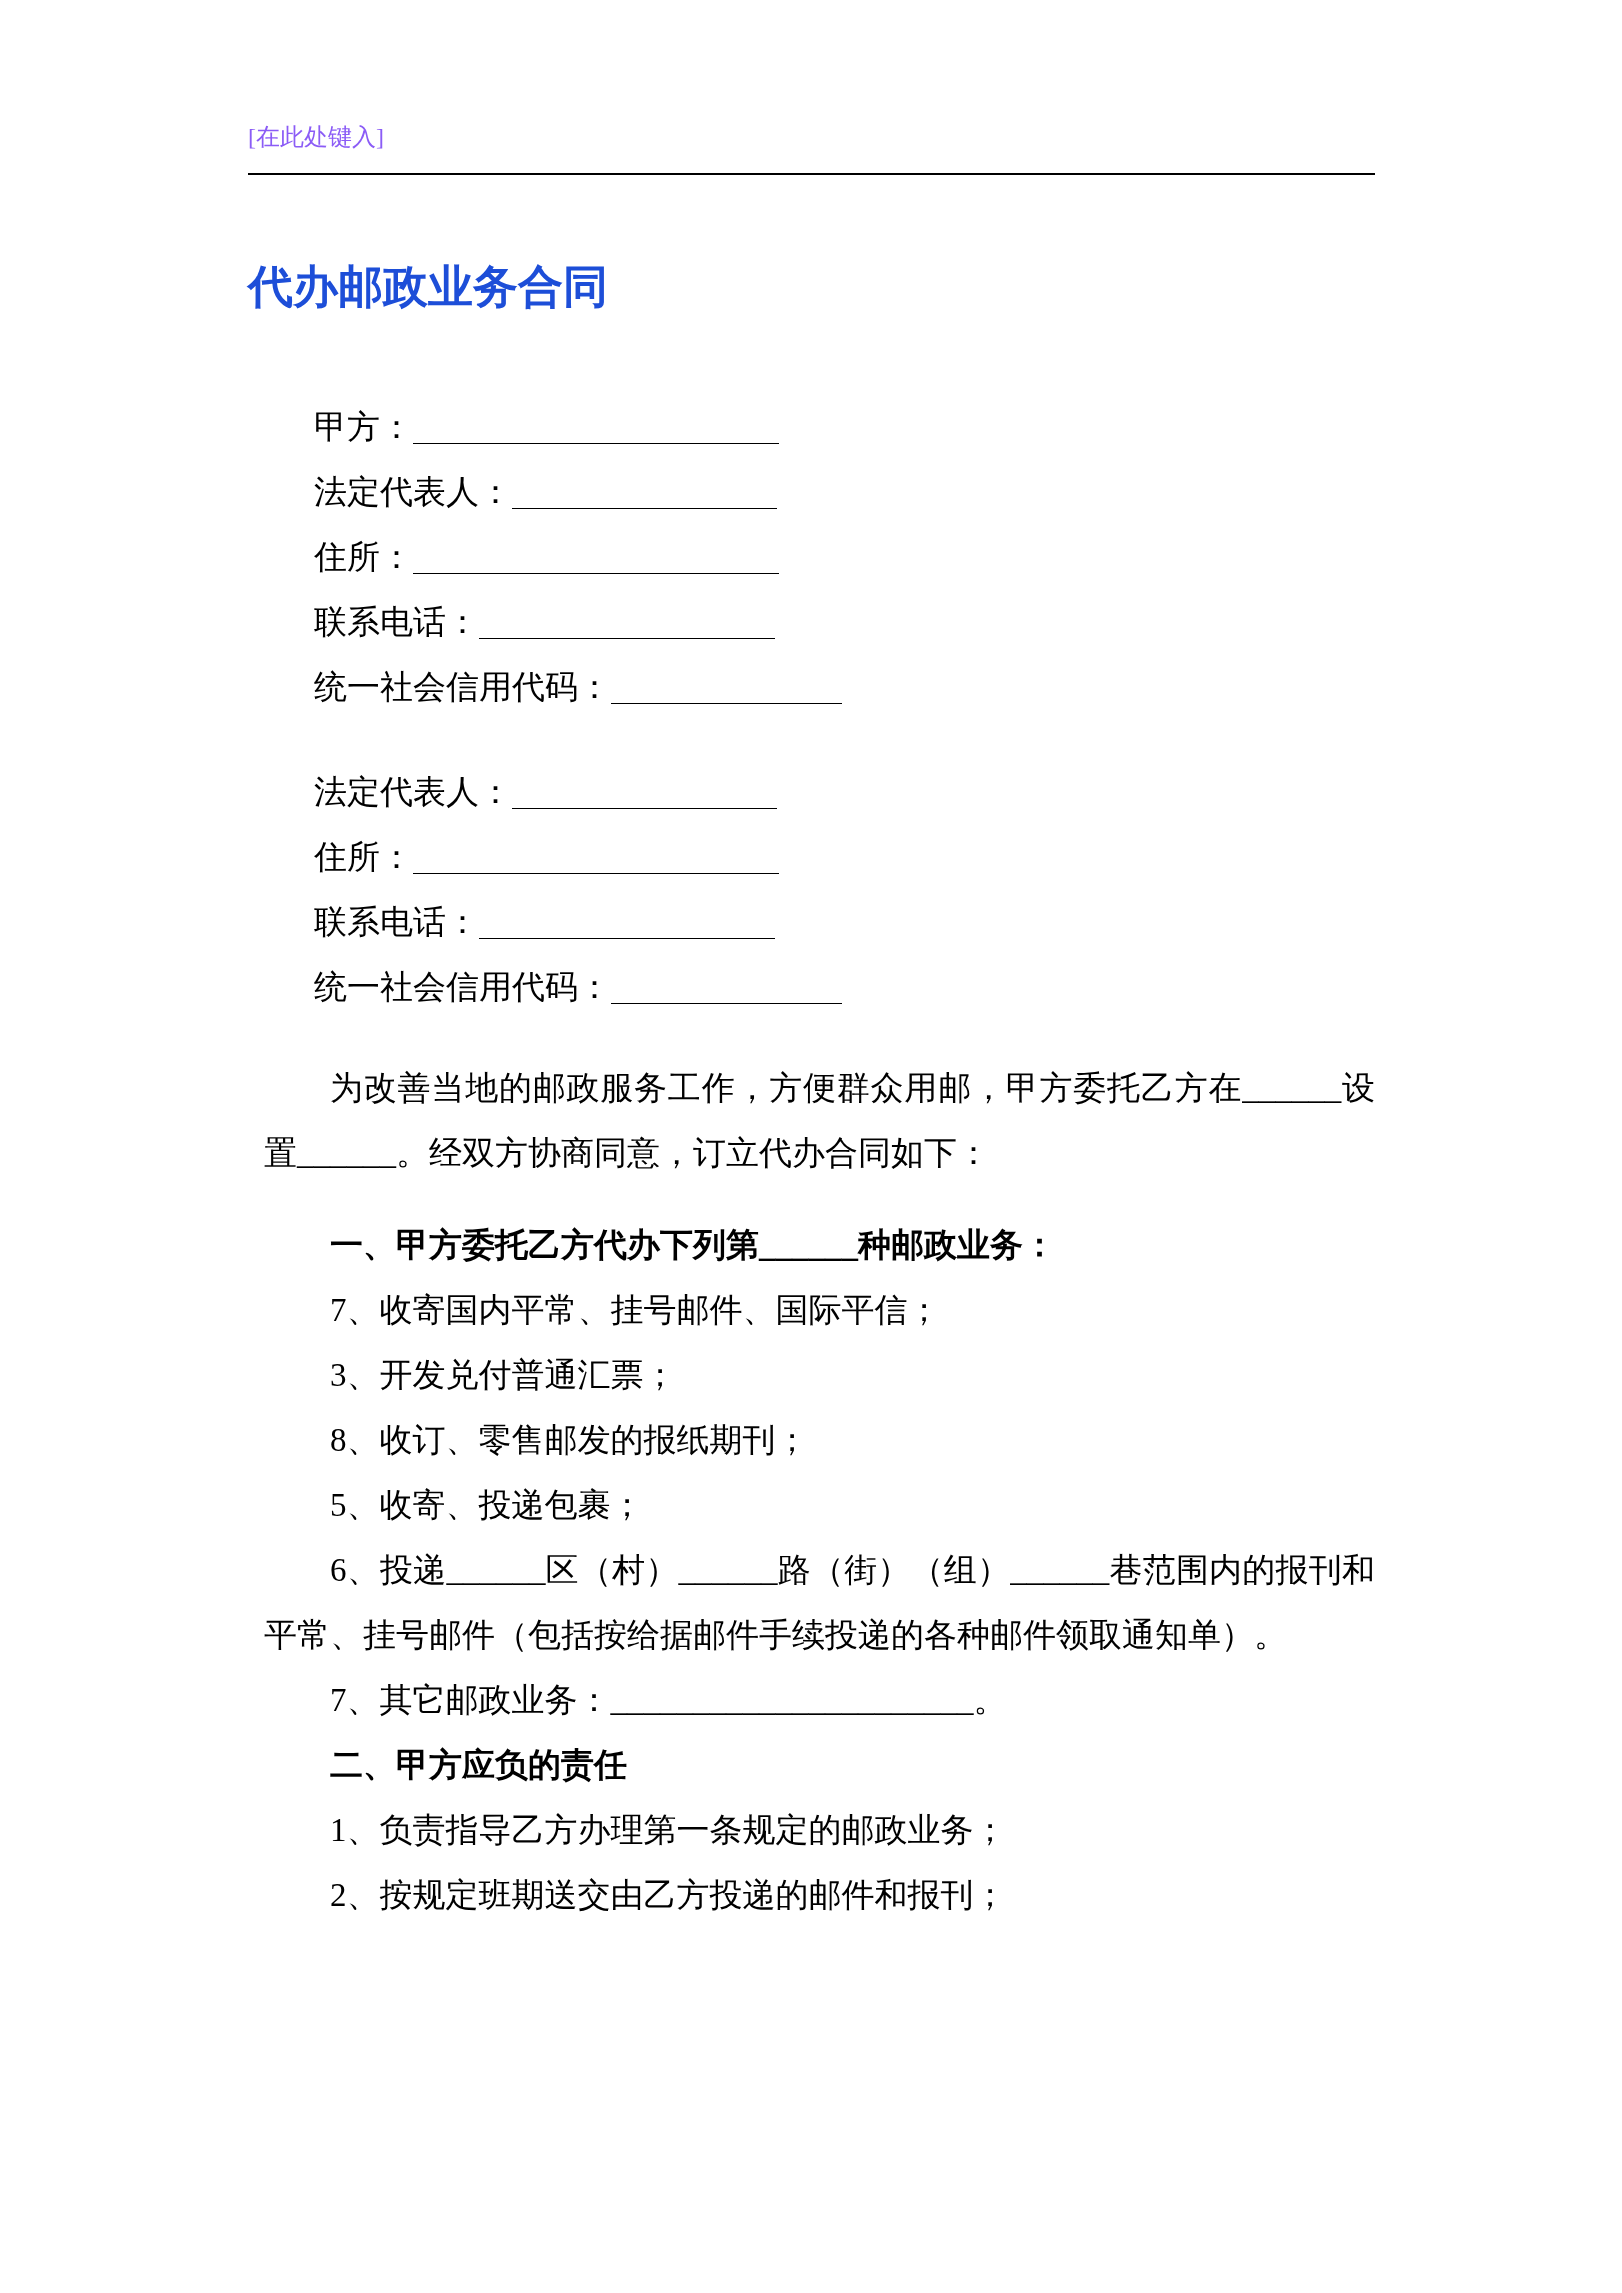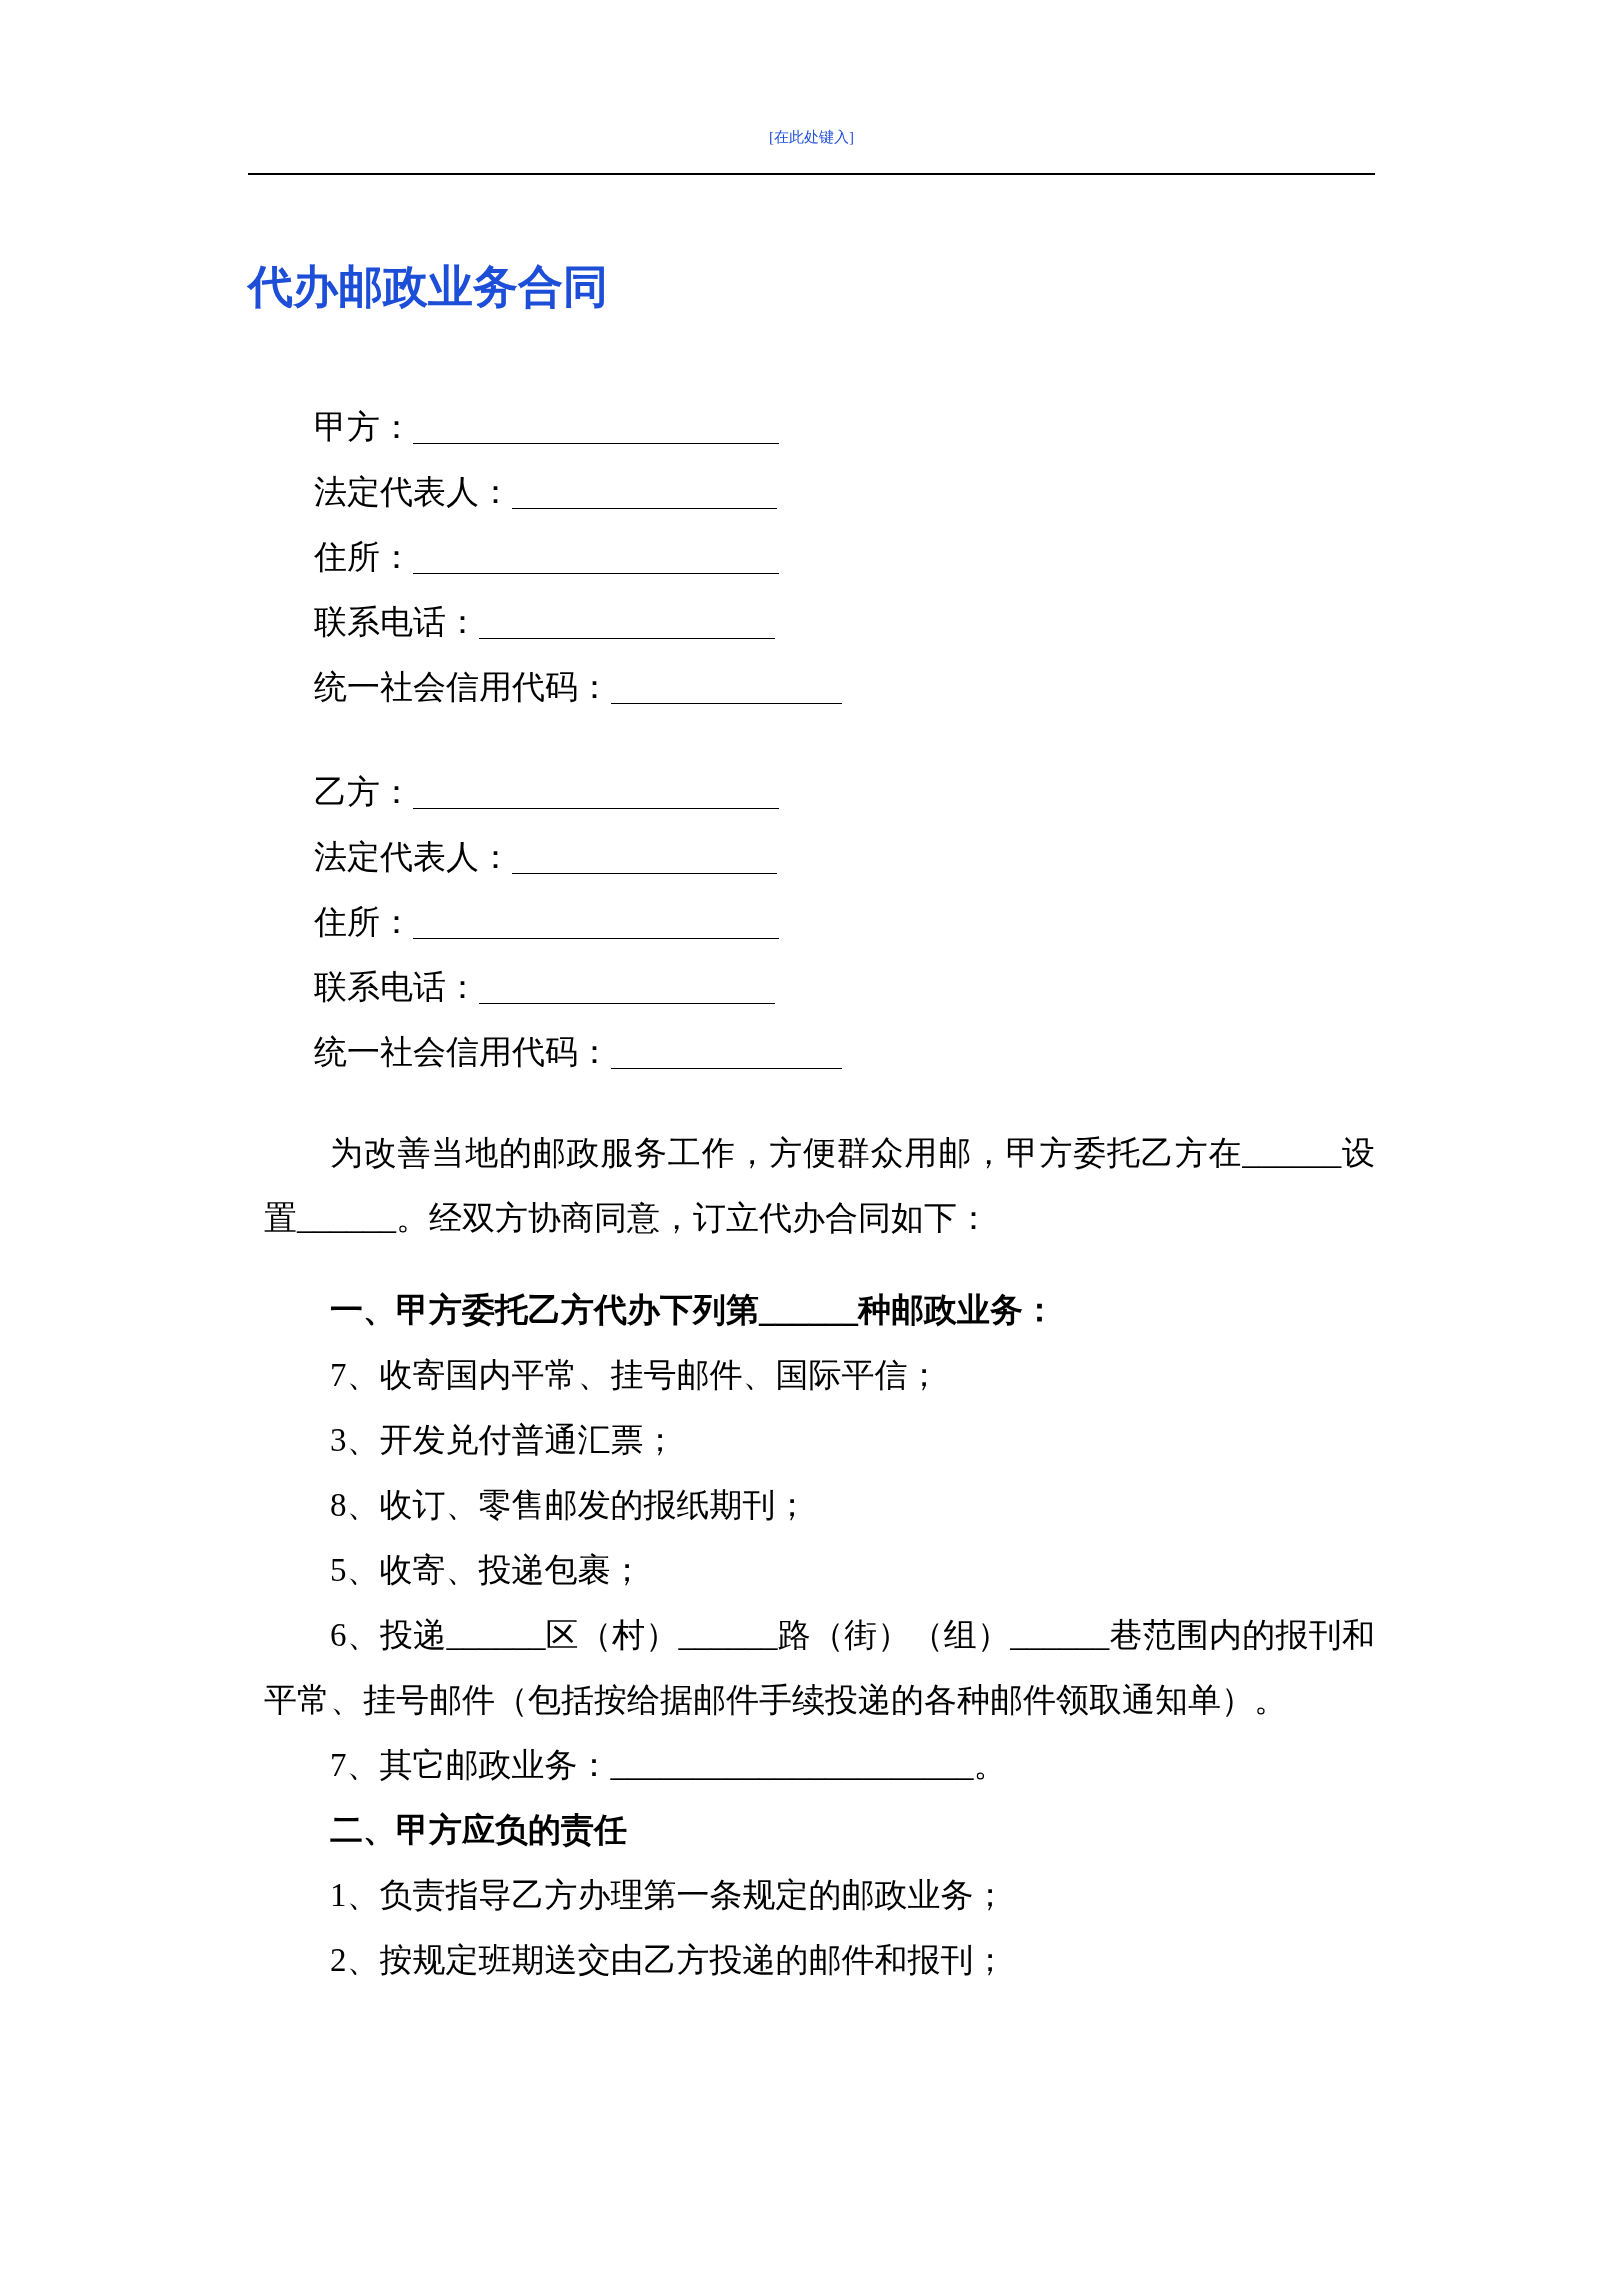--- a/index.html
+++ b/index.html
@@ -18,24 +18,24 @@
     background: #ffffff;
   }
   
   .doc-header {
     position: absolute;
     left: 248px;
     right: 248px;
     top: 124px;
   }
   .doc-header .header-text {
-    text-align: center;
-    font-size: 15px;
+    text-align: left;
+    font-size: 24px;
     line-height: 27px;
-    color: #1d4ed8;
+    color: #8b5cf6;
   }
   .doc-header .header-rule {
     margin-top: 22px;
     border-bottom: 2.7px solid #000000;
   }
   
   .doc-footer {
     position: absolute;
     left: 248px;
     right: 248px;
@@ -128,23 +128,20 @@
       <div class="field-row">
         <span class="field-label">联系电话：</span><span class="blank bw-326"></span>
       </div>
       <div class="field-row">
         <span class="field-label">统一社会信用代码：</span><span class="blank bw-254"></span>
       </div>
     </div>
 
     <div class="fields-block party-b">
       <div class="field-row">
-        <span class="field-label">乙方：</span><span class="blank bw-403"></span>
-      </div>
-      <div class="field-row">
         <span class="field-label">法定代表人：</span><span class="blank bw-292"></span>
       </div>
       <div class="field-row">
         <span class="field-label">住所：</span><span class="blank bw-403"></span>
       </div>
       <div class="field-row">
         <span class="field-label">联系电话：</span><span class="blank bw-326"></span>
       </div>
       <div class="field-row">
         <span class="field-label">统一社会信用代码：</span><span class="blank bw-254"></span>

